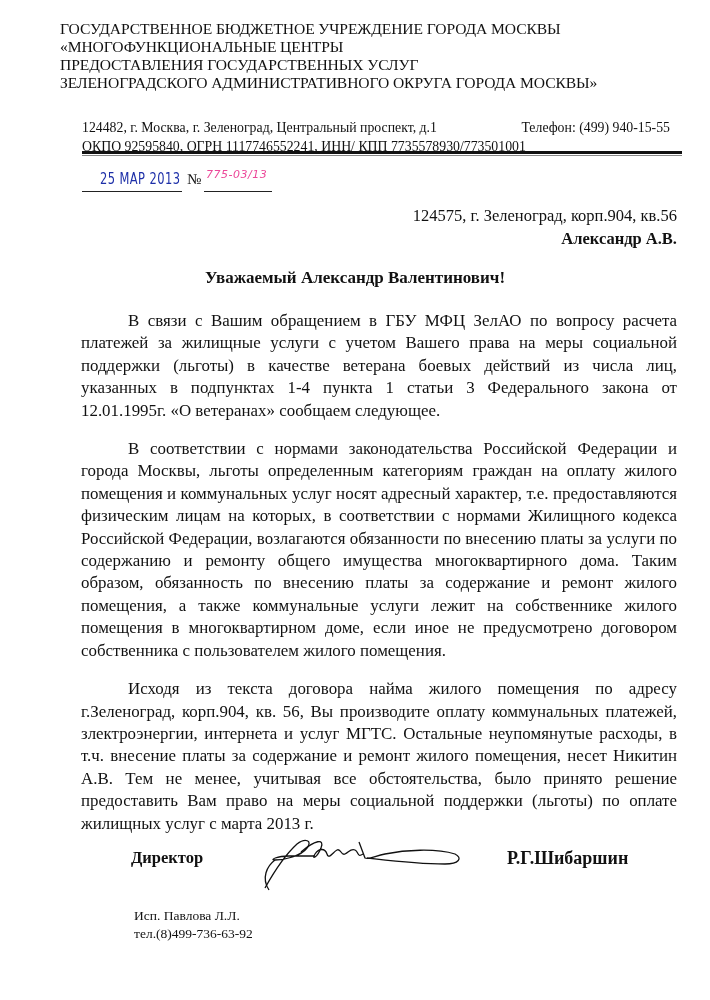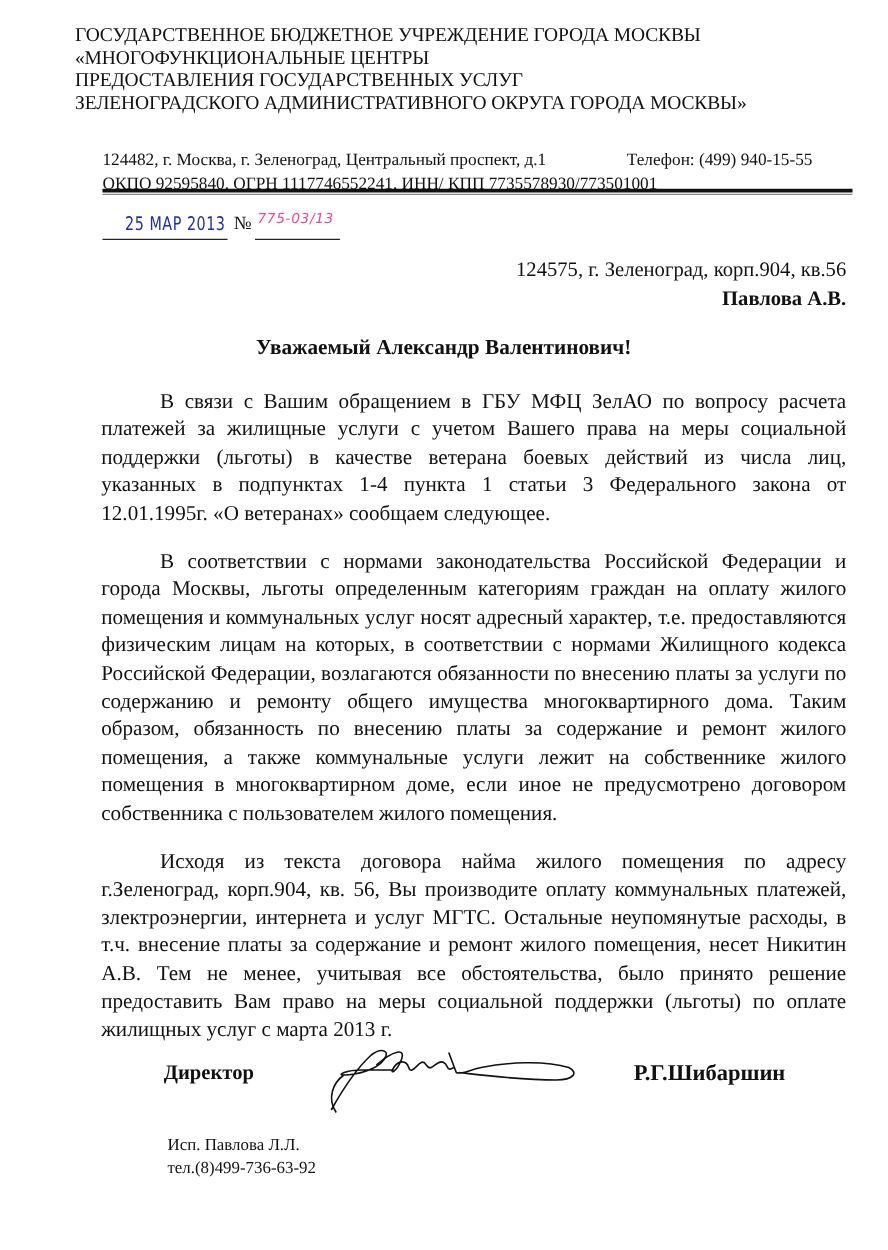--- a/index.html
+++ b/index.html
@@ -8,21 +8,21 @@
     font-family: "Liberation Serif", "DejaVu Serif", serif; color: #111;
   }
   .abs { position: absolute; }
   .hdr {
     left: 60px; width: 650px; top: 20px; text-align: left;
     font-weight: normal; font-size: 15.6px; line-height: 18px; letter-spacing: -0.1px;
   }
   .hdr div { white-space: nowrap; }
   .contacts { left: 82px; top: 118px; width: 600px; font-size: 13.8px; line-height: 19px; }
   .contacts .row { display: flex; justify-content: space-between; white-space: nowrap; }
-  .contacts .row span.phone { margin-right: 32px; }
+  .contacts .row span.phone { margin-right: 12px; }
   .rule { left: 82px; top: 151px; width: 600px; height: 3px; background: #111; }
   .rule2 { left: 82px; top: 155px; width: 600px; height: 1px; background: #888; }
   .regline { top: 168px; left: 82px; width: 350px; height: 28px; }
   .stamp {
     position: absolute; left: 18px; top: 2px; color: #1d2fa8; font-family: "DejaVu Sans Condensed","DejaVu Sans", sans-serif;
     font-size: 15px; letter-spacing: 0.5px; transform: scaleX(0.85); transform-origin: left; font-weight: normal;
   }
   .u1 { position: absolute; left: 0; top: 23px; width: 100px; height: 1px; background: #222; }
   .num-label { position: absolute; left: 105px; top: 3px; font-size: 15px; }
   .u2 { position: absolute; left: 122px; top: 23px; width: 68px; height: 1px; background: #222; }
@@ -68,21 +68,21 @@
 <div class="abs regline">
   <span class="stamp">25 MAP 2013</span>
   <div class="u1"></div>
   <span class="num-label">№</span>
   <span class="numval">775-03/13</span>
   <div class="u2"></div>
 </div>
 
 <div class="abs addr">
   <div>124575, г. Зеленоград, корп.904, кв.56</div>
-  <div class="name">Павлова А.В.</div>
+  <div class="name">Александр А.В.</div>
 </div>
 
 <div class="abs greet">Уважаемый Александр Валентинович!</div>
 
 <div class="abs body">
   <p>В связи с Вашим обращением в ГБУ МФЦ ЗелАО по вопросу расчета платежей за жилищные услуги с учетом Вашего права на меры социальной поддержки (льготы) в качестве ветерана боевых действий из числа лиц, указанных в подпунктах 1-4 пункта 1 статьи 3 Федерального закона от 12.01.1995г. «О ветеранах» сообщаем следующее.</p>
   <p>В соответствии с нормами законодательства Российской Федерации и города Москвы, льготы определенным категориям граждан на оплату жилого помещения и коммунальных услуг носят адресный характер, т.е. предоставляются физическим лицам на которых, в соответствии с нормами Жилищного кодекса Российской Федерации, возлагаются обязанности по внесению платы за услуги по содержанию и ремонту общего имущества многоквартирного дома. Таким образом, обязанность по внесению платы за содержание и ремонт жилого помещения, а также коммунальные услуги лежит на собственнике жилого помещения в многоквартирном доме, если иное не предусмотрено договором собственника с пользователем жилого помещения.</p>
   <p>Исходя из текста договора найма жилого помещения по адресу г.Зеленоград, корп.904, кв. 56, Вы производите оплату коммунальных платежей, злектроэнергии, интернета и услуг МГТС. Остальные неупомянутые расходы, в т.ч. внесение платы за содержание и ремонт жилого помещения, несет Никитин А.В. Тем не менее, учитывая все обстоятельства, было принято решение предоставить Вам право на меры социальной поддержки (льготы) по оплате жилищных услуг с марта 2013 г.</p>
 </div>
 

